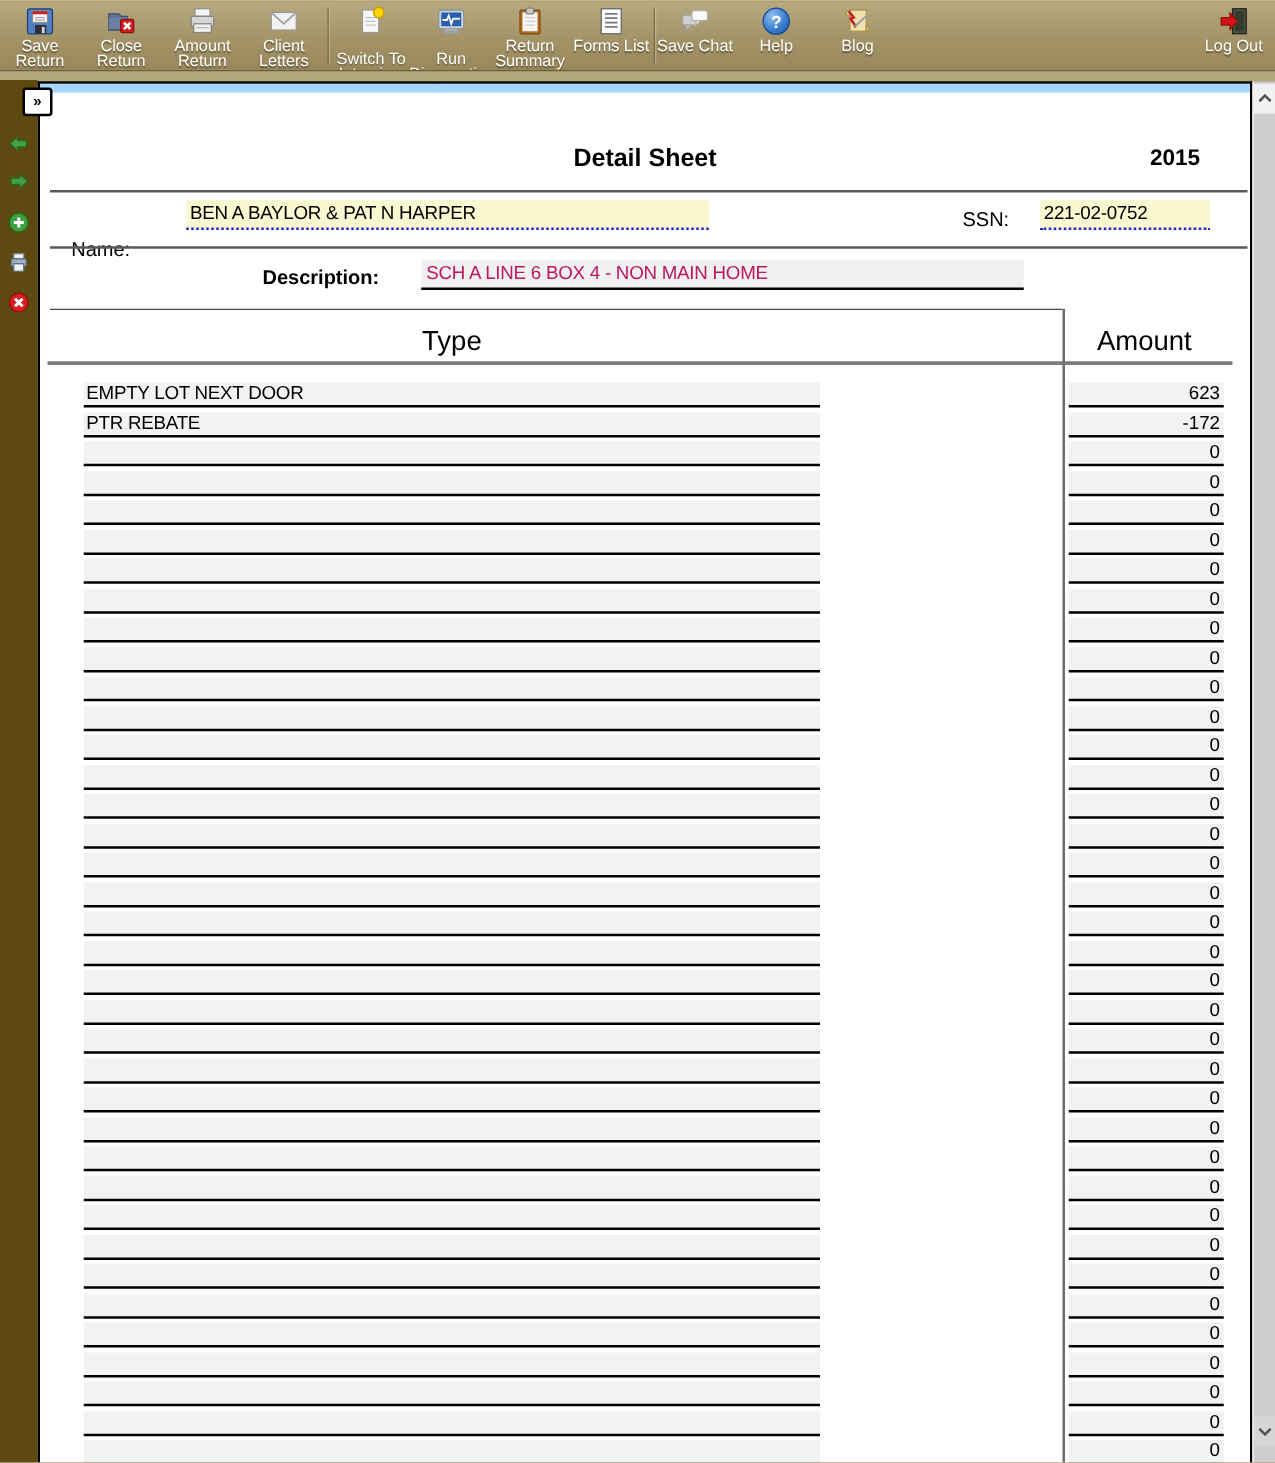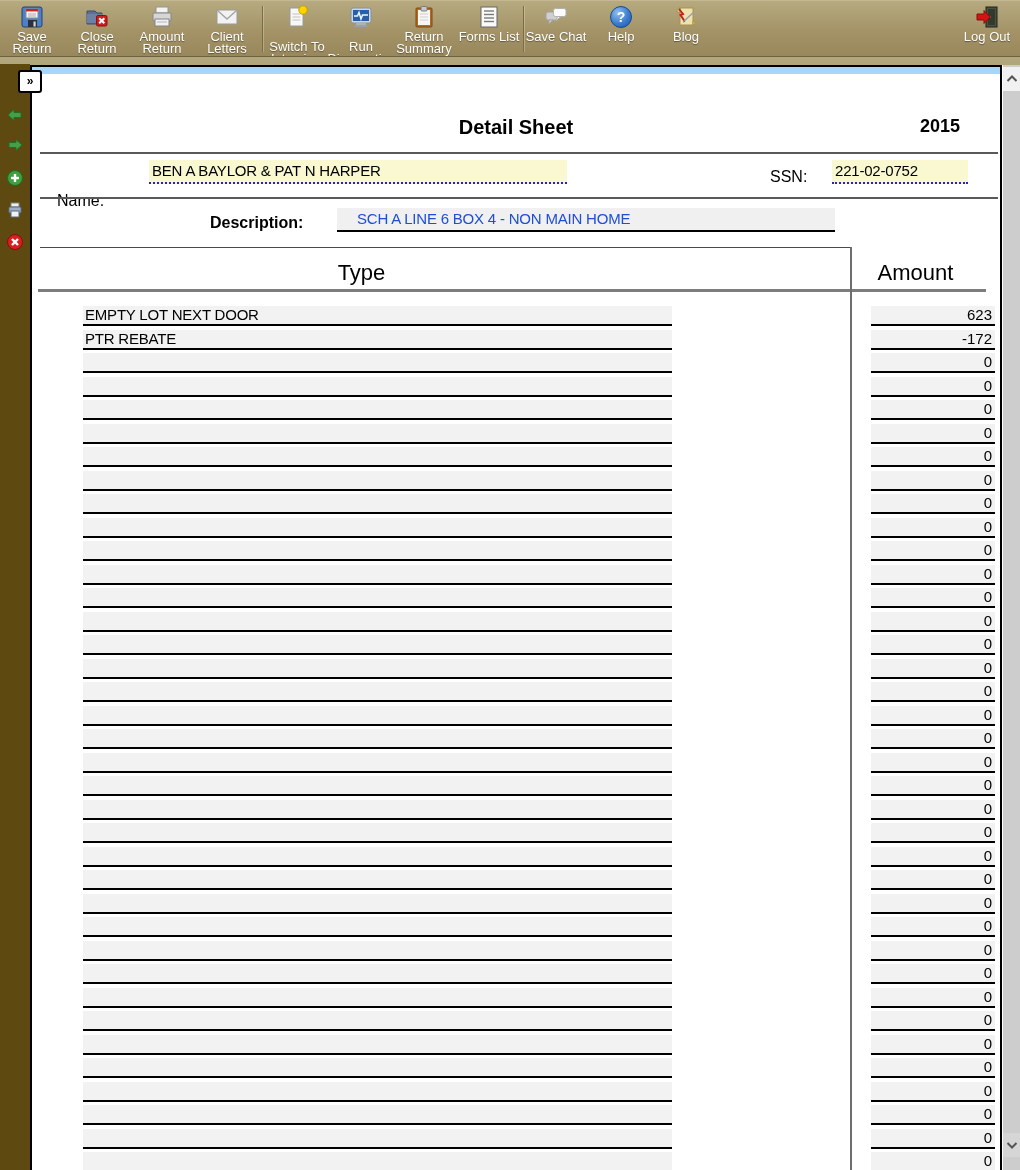--- a/index.html
+++ b/index.html
@@ -77,32 +77,32 @@
   .yfield{
     position:absolute;height:22px;background:#faf8d0;
     border-bottom:2px dotted #2323d6;
     font-size:15px;line-height:22px;padding-left:3px;
     letter-spacing:-0.2px;color:#000;white-space:nowrap;overflow:hidden;
     cursor:text;
   }
   .gfield{
     position:absolute;height:22px;background:#f0f0f0;
     border-bottom:2px solid #000;
-    font-size:15px;line-height:22px;padding-left:20px;
-    letter-spacing:-0.2px;color:#1d4ed8;white-space:nowrap;overflow:hidden;
+    font-size:15px;line-height:22px;padding-left:4px;
+    letter-spacing:-0.2px;color:#be185d;white-space:nowrap;overflow:hidden;
     cursor:text;
   }
 
   .col-header{
     position:absolute;top:193px;font-size:22px;color:#000;text-align:center;
   }
   .thick-line{position:absolute;left:6px;top:222px;width:948px;height:3px;background:#7d7d7d;}
   .v-divider{position:absolute;left:818px;top:180px;width:2px;height:923px;background:#6e6e6e;z-index:5;}
 
-  .trow{position:absolute;left:16px;width:968px;height:21px;text-decoration:underline;}
+  .trow{position:absolute;left:0;width:968px;height:21px;text-decoration:underline;}
   .tfield{
     position:absolute;left:35px;top:0;width:587px;height:18px;
     background:#f2f2f2;border-bottom:2px solid #000;
     font-size:15px;line-height:18px;padding-left:2px;
     letter-spacing:-0.2px;white-space:nowrap;overflow:hidden;cursor:text;
   }
   .afield{
     position:absolute;left:823px;top:0;width:121px;height:18px;
     background:#f2f2f2;border-bottom:2px solid #000;
     font-size:15px;line-height:18px;padding-right:3px;text-align:right;

